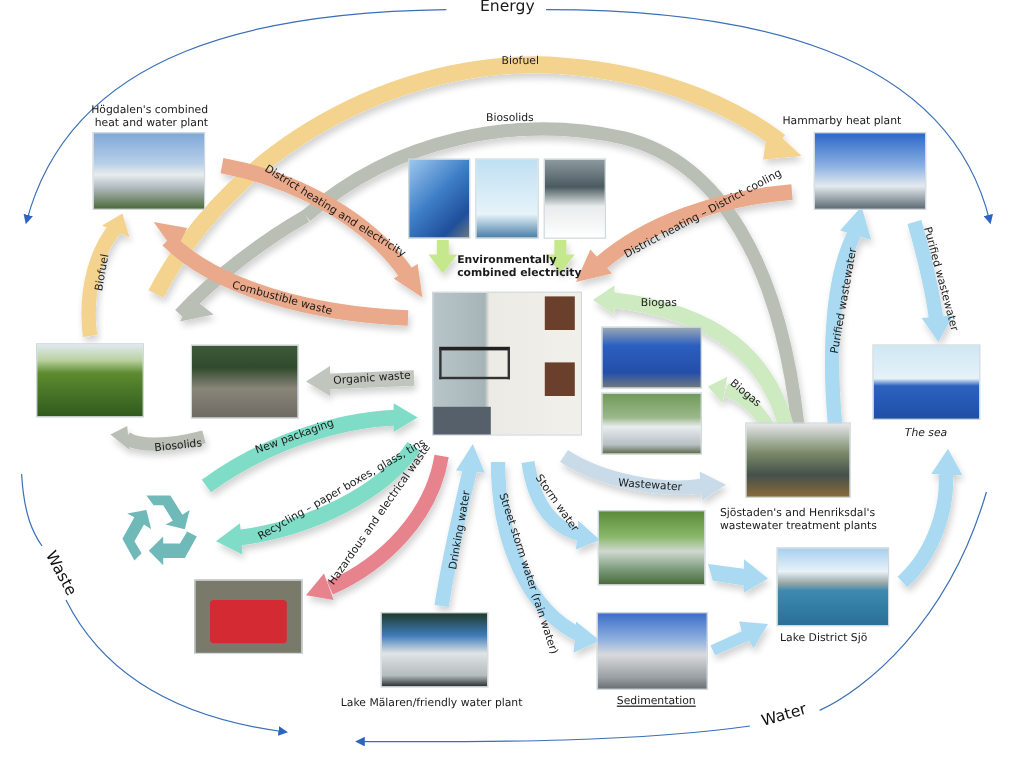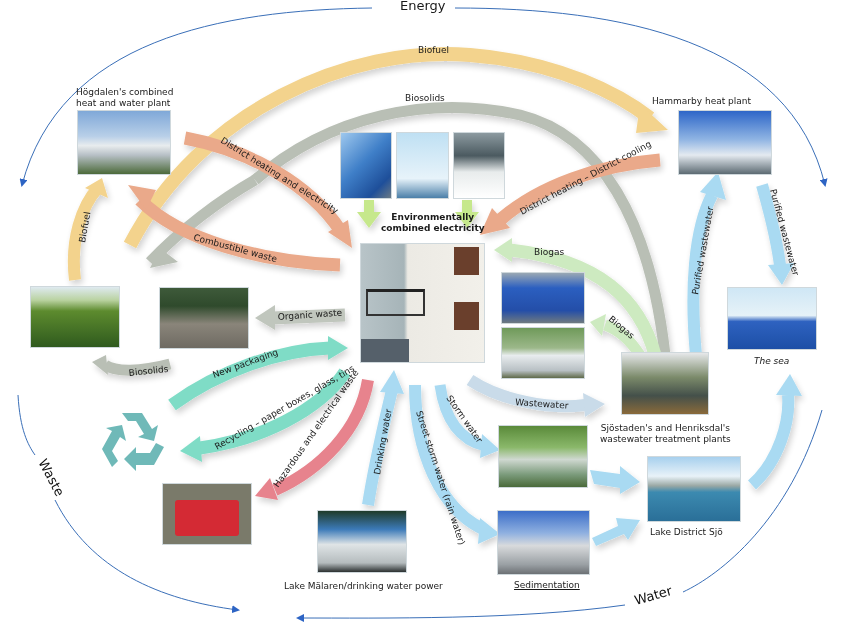--- a/index.html
+++ b/index.html
@@ -1,18 +1,18 @@
 <!DOCTYPE html>
 <html><head>
 <meta charset="utf-8">
 <style>
   html,body{margin:0;padding:0;background:#ffffff;}
   body{width:850px;height:635px;position:relative;overflow:hidden;font-family:"DejaVu Sans","Liberation Sans",sans-serif;color:#1a1a1a;}
   svg.main{position:absolute;left:0;top:0;}
-  .lbl{position:absolute;font-size:9px;line-height:11px;text-align:center;white-space:nowrap;}
+  .lbl{position:absolute;font-size:9px;line-height:11px;white-space:nowrap;}
   .cycle{position:absolute;font-size:13px;}
   .pic{position:absolute;border:1px solid #cfd8dc;box-sizing:border-box;overflow:hidden;}
   .atext{font-size:9px;fill:#1a1a1a;}
 </style>
 </head>
 <body>
 
 <svg class="main" width="850" height="635" viewBox="0 0 850 635">
   <defs>
     <marker id="ah" markerWidth="8" markerHeight="8" refX="6" refY="4" orient="auto">
@@ -132,21 +132,21 @@
   <text class="atext" transform="translate(515,405) rotate(4)">Wastewater</text>
   <text class="atext" transform="translate(698,295) rotate(-80)">Purified wastewater</text>
   <text class="atext" transform="translate(770,190) rotate(75)">Purified wastewater</text>
 
   <text transform="translate(38,462) rotate(62)" font-size="13" fill="#111">Waste</text>
   <text transform="translate(636,605) rotate(-16)" font-size="13" fill="#111">Water</text>
 </svg>
 
 <div class="cycle" style="left:400px;top:-2px;">Energy</div>
 
-<div class="lbl" style="left:76px;top:87px;text-align:left;">
+<div class="lbl" style="left:76px;top:87px;text-align:right;">
   <div>Högdalen's combined</div>
   <div>heat and water plant</div>
 </div>
 <div class="pic" style="left:77px;top:110px;width:94px;height:65px;background:linear-gradient(180deg,#7fa8d8 0%,#b8cfe8 40%,#e8ecee 55%,#b7c0c6 70%,#4c6a3a 100%);"></div>
 
 <div class="lbl" style="left:652px;top:96px;">Hammarby heat plant</div>
 <div class="pic" style="left:678px;top:110px;width:94px;height:65px;background:linear-gradient(180deg,#2d66c8 0%,#8fb4e3 45%,#e4eaf0 70%,#5c6a72 100%);"></div>
 
 <div class="pic" style="left:340px;top:132px;width:52px;height:67px;background:linear-gradient(135deg,#9ec8ee 0%,#3f7fc8 45%,#1e4f9a 80%,#6a7a86 100%);"></div>
 <div class="pic" style="left:396px;top:132px;width:53px;height:67px;background:linear-gradient(180deg,#bfe0f3 0%,#e7f3fa 70%,#4b7fa8 100%);"></div>
@@ -177,21 +177,21 @@
 <div class="lbl" style="left:754px;top:356px;font-style:italic;">The sea</div>
 
 <div class="pic" style="left:30px;top:286px;width:90px;height:62px;background:linear-gradient(180deg,#dfeaf0 0%,#b9d2a0 22%,#5d8b2e 40%,#2f5a1e 100%);"></div>
 <div class="pic" style="left:159px;top:287px;width:90px;height:62px;background:linear-gradient(180deg,#3e5a3a 0%,#2f4a2c 30%,#8a857a 60%,#6e6a62 100%);"></div>
 
 <div class="pic" style="left:162px;top:483px;width:90px;height:62px;background:#7a7a6a;">
   <div style="position:absolute;left:12px;top:16px;width:64px;height:36px;background:#d42a34;border-radius:3px;"></div>
 </div>
 
 <div class="pic" style="left:317px;top:510px;width:90px;height:63px;background:linear-gradient(180deg,#1f3b2a 0%,#3c7ab8 30%,#dfe4e6 55%,#b5bcbe 85%,#2b3030 100%);"></div>
-<div class="lbl" style="left:284px;top:581px;">Lake Mälaren/drinking water power</div>
+<div class="lbl" style="left:284px;top:581px;">Lake Mälaren/friendly water plant</div>
 
 <div class="pic" style="left:498px;top:425px;width:90px;height:63px;background:linear-gradient(180deg,#5a8a3a 0%,#8ab86a 35%,#cfd8d0 55%,#7a9a7a 80%,#4a6a3a 100%);"></div>
 <div class="lbl" style="left:522px;top:522px;">Equalizer</div>
 
 <div class="pic" style="left:497px;top:510px;width:93px;height:65px;background:linear-gradient(180deg,#3c6ec8 0%,#8fb0e0 35%,#d8dadc 55%,#9aa0a4 85%,#6c7074 100%);"></div>
 <div class="lbl" style="left:514px;top:580px;text-decoration:underline;">Sedimentation</div>
 
 <div class="pic" style="left:647px;top:456px;width:94px;height:66px;background:linear-gradient(180deg,#a7d0ee 0%,#e8f2f8 30%,#9aa8a4 45%,#3c8ab0 55%,#2a6f98 100%);"></div>
 <div class="lbl" style="left:650px;top:527px;">Lake District Sjö</div>
 

